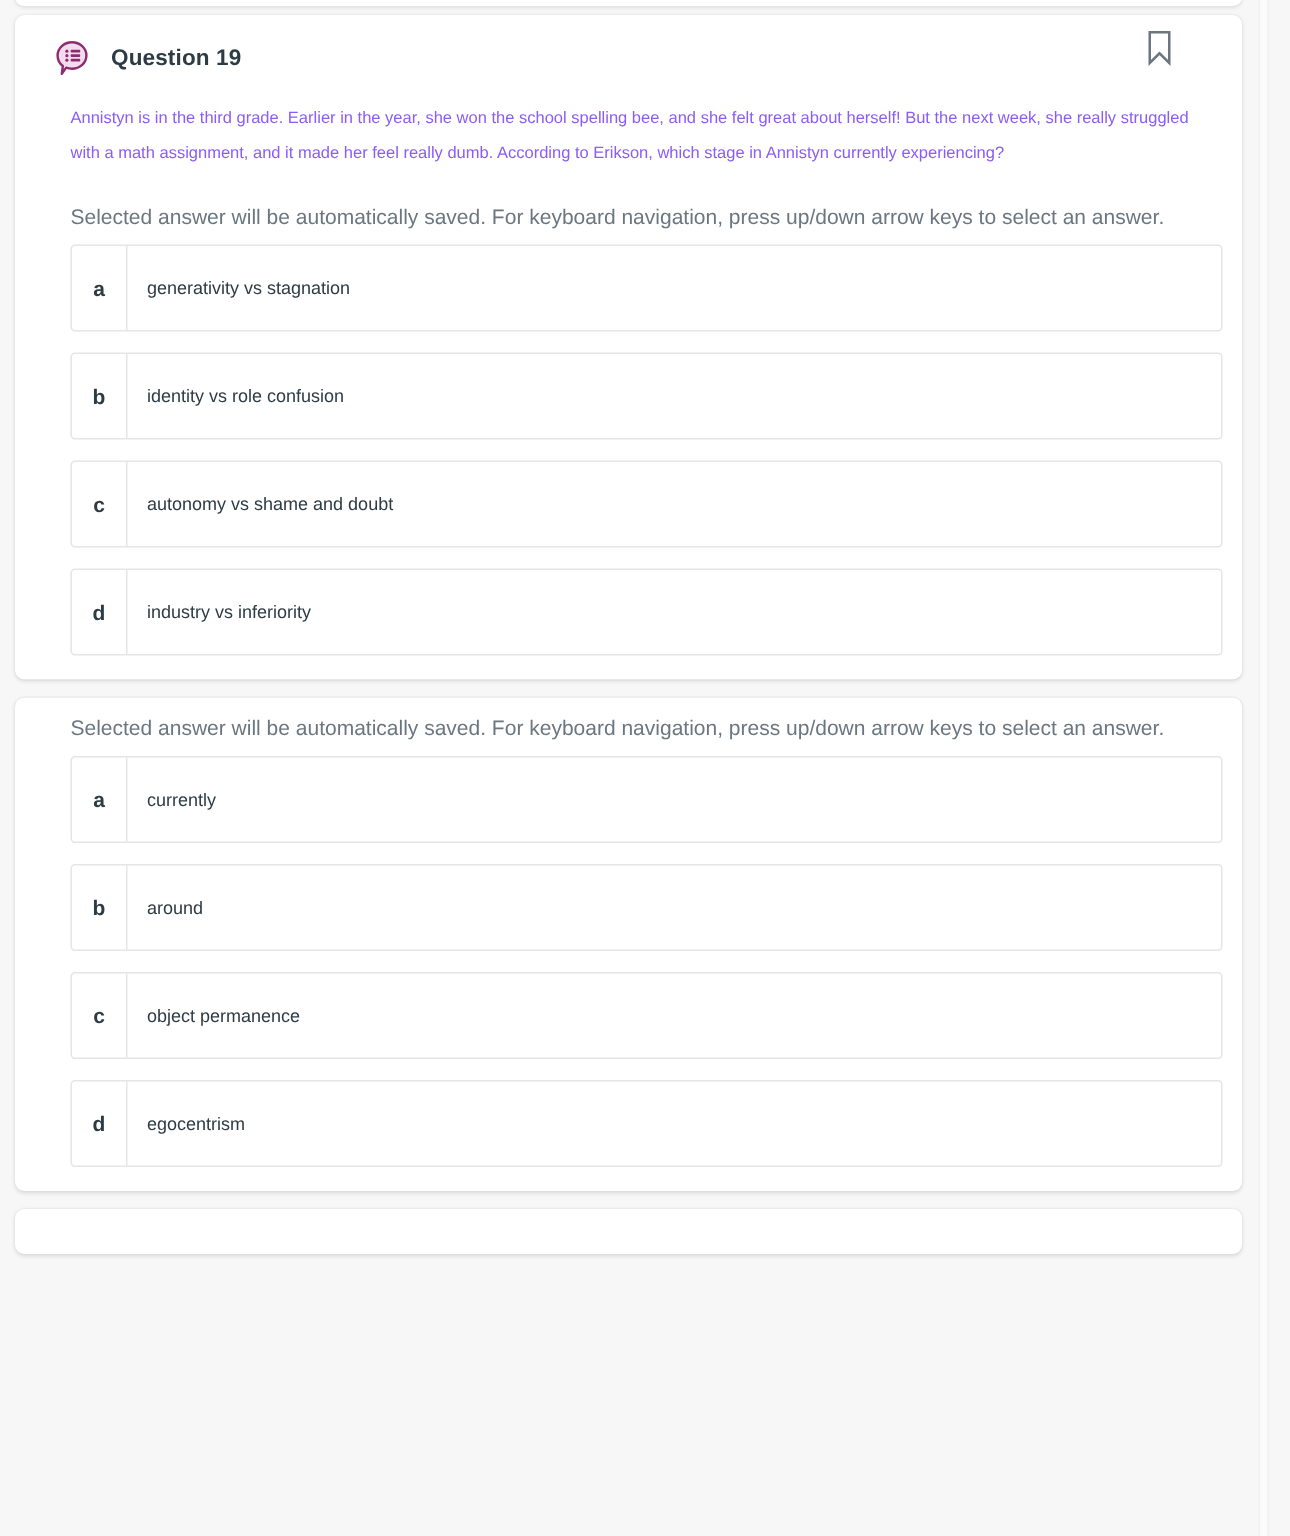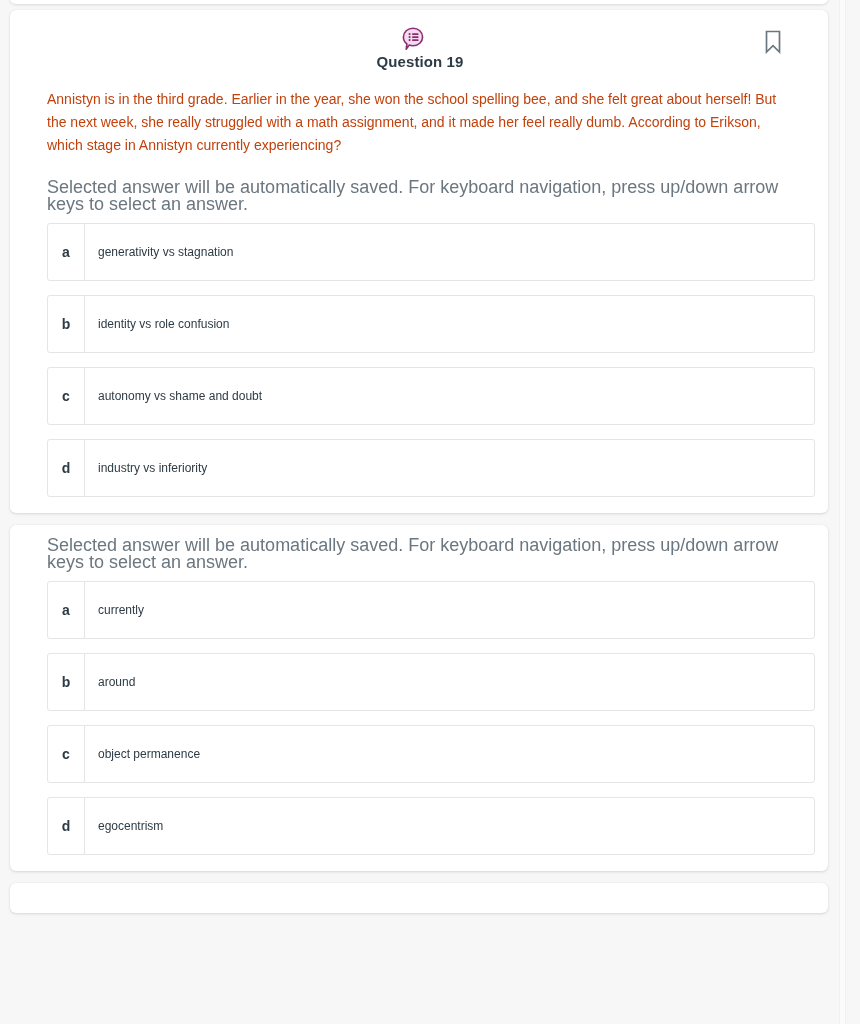--- a/index.html
+++ b/index.html
@@ -61,21 +61,20 @@
     padding: 0 0 16px 0;
   }
 
   .q-header {
     display: flex;
     align-items: center;
     padding: 16px 24px 4px 26px;
     position: relative;
     min-height: 40px;
     box-sizing: border-box;
-    flex-direction: column;
   }
 
   .q-icon {
     width: 26px;
     height: 26px;
     flex: 0 0 26px;
     margin-right: 12px;
     display: block;
   }
 
@@ -101,29 +100,29 @@
     border: none;
     padding: 0;
     cursor: pointer;
   }
 
   .q-body {
     padding: 12px 32px 0 37px;
   }
 
   .q-text {
-    font-size: 14px;
+    font-size: 11px;
     line-height: 23px;
-    color: #c2410c;
+    color: #8b5cf6;
     margin: 0 0 22px 0;
     max-width: 760px;
   }
 
   .q-hint {
-    font-size: 18px;
+    font-size: 14px;
     line-height: 17px;
     color: #6b7780;
     margin: 0 0 10px 0;
   }
 
   .answers {
     margin: 0;
     padding: 0;
     list-style: none;
   }

